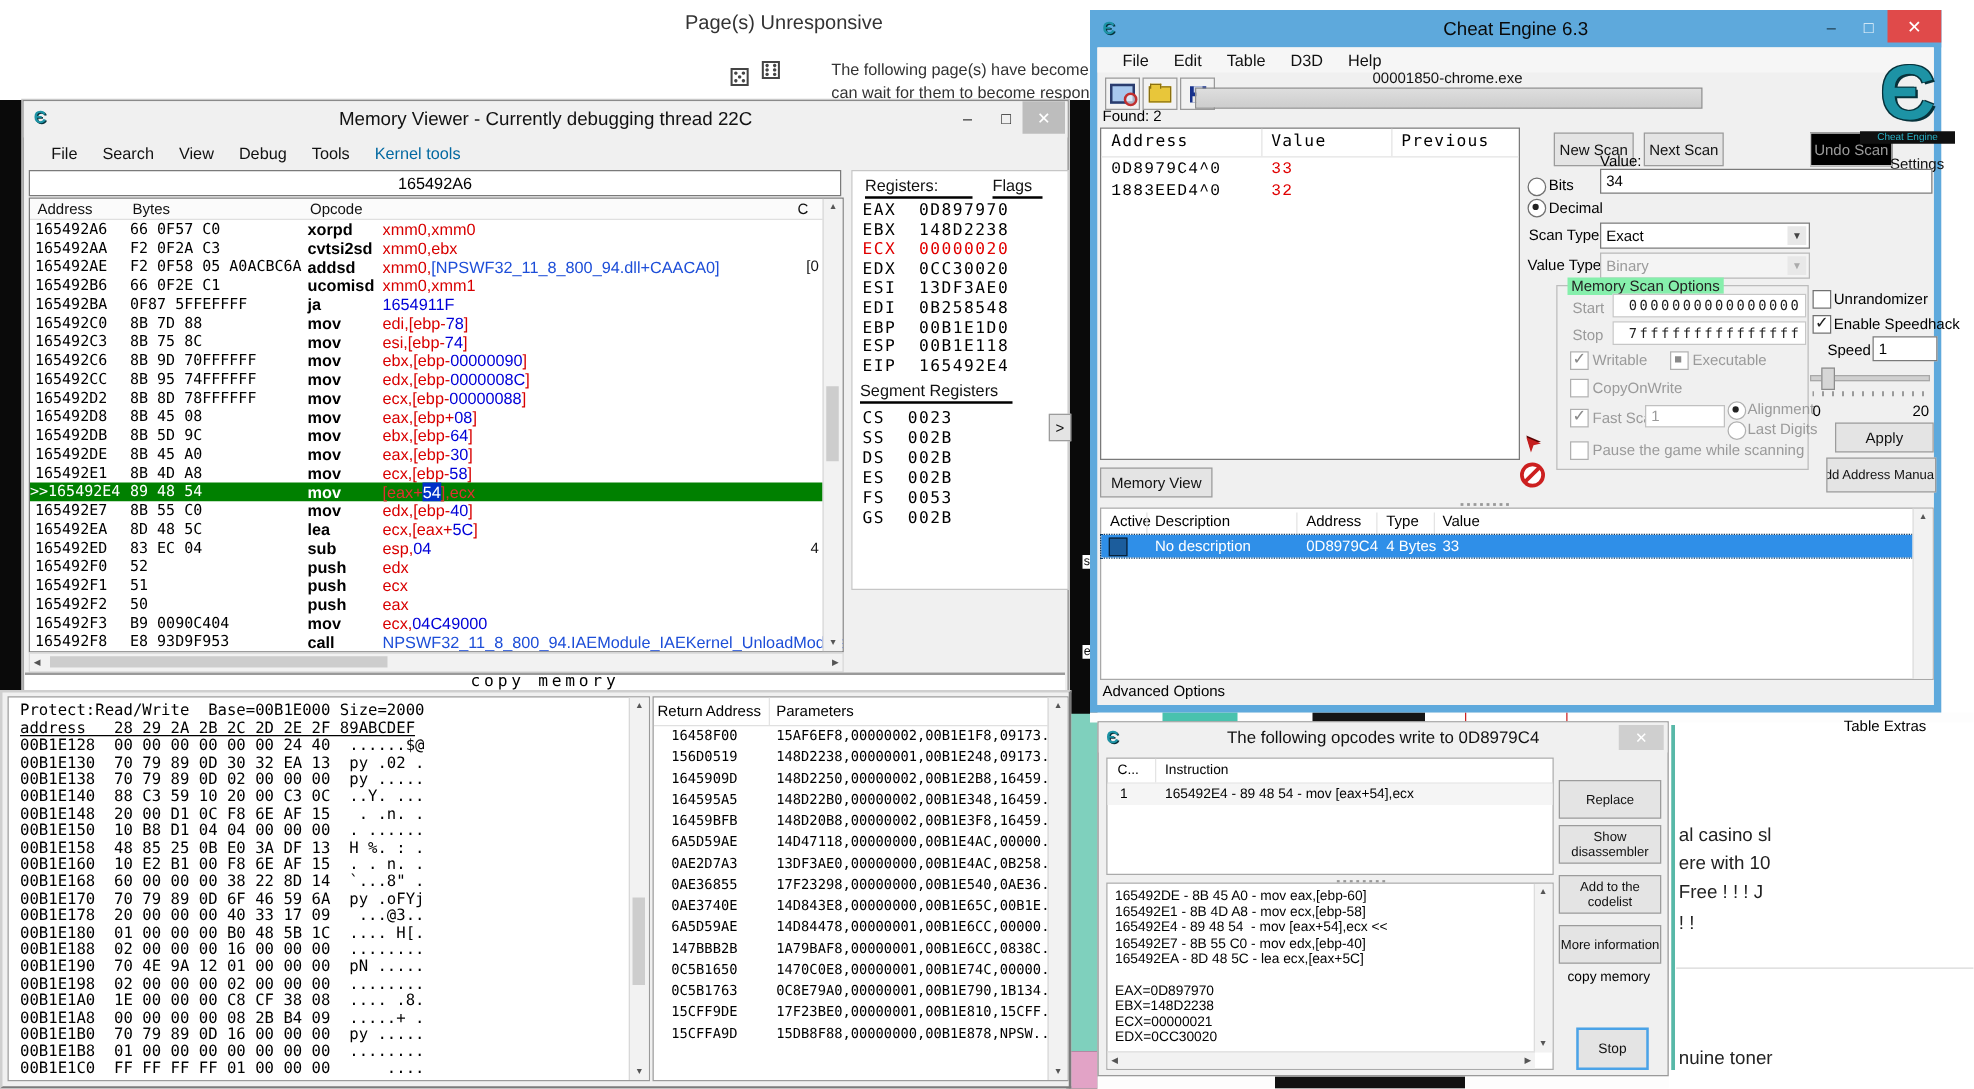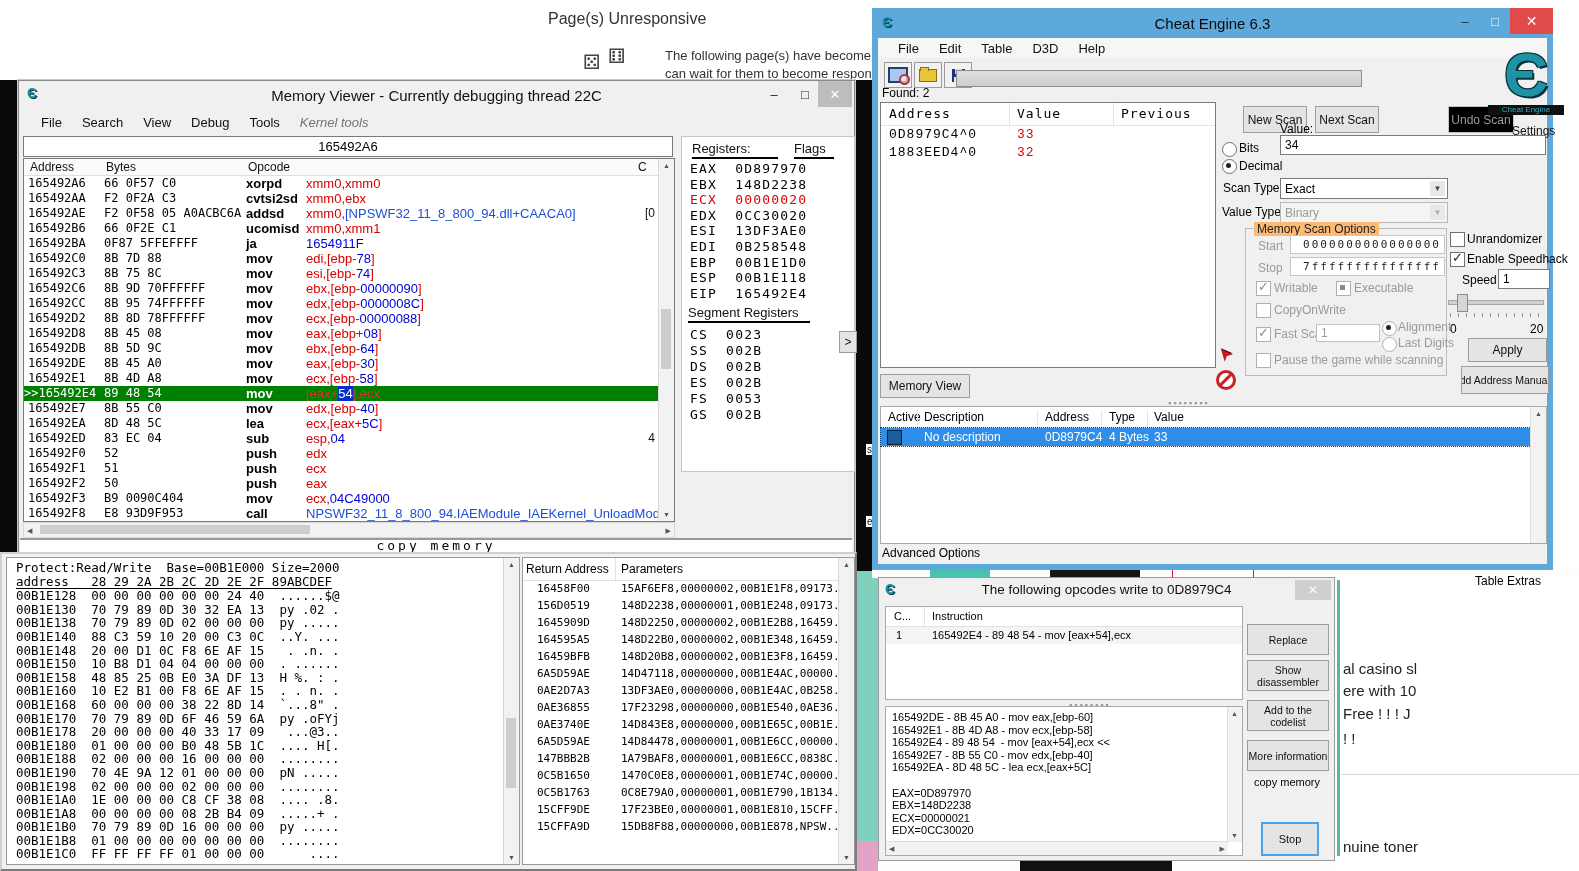--- a/index.html
+++ b/index.html
@@ -49,21 +49,21 @@
   
   #mv{left:18px;top:80px;width:835px;height:472px;background:#f0f0f0;border:1px solid #8a8a8a;
       box-shadow:0 0 0 1px #c9c9c9;}
   #mv-titlebar{left:0;top:0;right:0;height:29px;background:#f0f0f0;}
   #mv-title{left:0;right:0;top:6px;text-align:center;font-size:15px;color:#111;}
   .cap{position:absolute;top:0;width:30px;height:26px;display:flex;align-items:center;justify-content:center;
        font-size:13px;color:#222;}
   #mv-close{background:#bdbdbd;color:#fff;width:34px;}
   #mv-menubar{left:0;top:29px;right:0;height:24px;display:flex;align-items:center;gap:0;padding-left:12px;}
   .menu-item{padding:0 10px;font-size:13px;color:#111;}
-  .menu-item.gray{color:#737373;font-style:italic;}
+  .menu-item.gray{color:#0369a1;}
   #mv-addrbar{left:4px;top:55px;width:648px;height:19px;border:1px solid #7a7a7a;background:#fff;
               text-align:center;font-size:13px;line-height:19px;}
   #dis-box{left:4px;top:77px;width:650px;height:362px;background:#fff;border:1px solid #7a7a7a;overflow:hidden;}
   #dis-head{position:absolute;left:0;top:0;right:15px;height:16px;background:#fbfbfb;border-bottom:1px solid #e0e0e0;font-size:12px;color:#111;}
   #dis-head span{position:absolute;top:1px;}
   #dis-rows{position:absolute;left:0;top:17px;right:15px;bottom:0;}
   .drow{position:relative;height:15px;font-size:12px;white-space:nowrap;}
   .d-addr{position:absolute;left:4px;width:78px;font-family:"DejaVu Sans Mono",monospace;}
   .d-bytes{position:absolute;left:80px;width:142px;font-family:"DejaVu Sans Mono",monospace;}
   .d-mn{position:absolute;left:222px;width:58px;font-weight:bold;font-size:13px;}
@@ -132,21 +132,21 @@
   #ce-valueinput{left:402px;top:97px;width:260px;height:18px;}
   #rb-bits{left:344px;top:104px;} #rb-dec{left:344px;top:121px;}
   #lb-bits{left:361px;top:103px;} #lb-dec{left:361px;top:121px;}
   #lb-scantype{left:345px;top:143px;} #lb-valuetype{left:344px;top:167px;}
   .dd{position:absolute;background:#fff;border:1px solid #7a7a7a;font-size:12px;display:flex;align-items:center;padding-left:4px;}
   .dd .ar{position:absolute;right:2px;top:2px;bottom:2px;width:15px;background:#e8e8e8;display:flex;align-items:center;justify-content:center;color:#444;font-size:8px;}
   .dd.dis{color:#9a9a9a;background:#f4f4f4;border-color:#b8b8b8;}
   #dd-scantype{left:402px;top:140px;width:162px;height:19px;}
   #dd-valuetype{left:402px;top:164px;width:162px;height:19px;}
   #grp-mso{position:absolute;left:367px;top:190px;width:200px;height:146px;border:1px solid #bcbcbc;}
-  #grp-mso-title{position:absolute;left:8px;top:-7px;background:#fdba74;padding:0 3px;font-size:12px;color:#222;}
+  #grp-mso-title{position:absolute;left:8px;top:-7px;background:#86efac;padding:0 3px;font-size:12px;color:#222;}
   .mso-in{position:absolute;background:#fff;border:1px solid #c6c6c6;font-family:"DejaVu Sans Mono",monospace;
           font-size:11px;letter-spacing:2px;display:flex;align-items:center;justify-content:flex-end;padding-right:3px;color:#222;}
   
   #slider{position:absolute;left:570px;top:254px;width:96px;height:20px;}
   #slider .track{position:absolute;left:0;right:0;top:8px;height:3px;background:#d0d0d0;border:1px solid #a8a8a8;}
   #slider .thumb{position:absolute;left:9px;top:2px;width:9px;height:16px;background:#d6d6d6;border:1px solid #8c8c8c;}
   #slider .ticks{position:absolute;left:2px;right:2px;top:21px;height:4px;
     background:repeating-linear-gradient(90deg,#9a9a9a 0 1px,transparent 1px 8px);}
   #btn-apply{left:590px;top:300px;width:77px;height:22px;}
   #icon-arrow{position:absolute;left:340px;top:306px;width:26px;height:24px;}
@@ -531,20 +531,21 @@
         </div>
       <div class="tool-btn" style="left:6px;">
           <span class="ic-monitor"></span>
         </div>
       <div class="tool-btn" style="left:36px;">
           <span class="ic-folder"></span>
         </div>
       <div class="tool-btn" style="left:66px;">
           <span class="ic-floppy"></span>
         </div>
+      <div id="ce-process">00001850-chrome.exe</div>
       <div id="ce-progress"></div>
       <div id="ce-found-label">Found: 2</div>
 
       <div id="found-box">
         <div id="found-head">
           <span style="position:absolute;left:8px;top:3px;">Address</span>
           <span class="vsep" style="left:128px;"></span>
           <span style="position:absolute;left:136px;top:3px;">Value</span>
           <span class="vsep" style="left:232px;"></span>
           <span style="position:absolute;left:240px;top:3px;">Previous</span>

